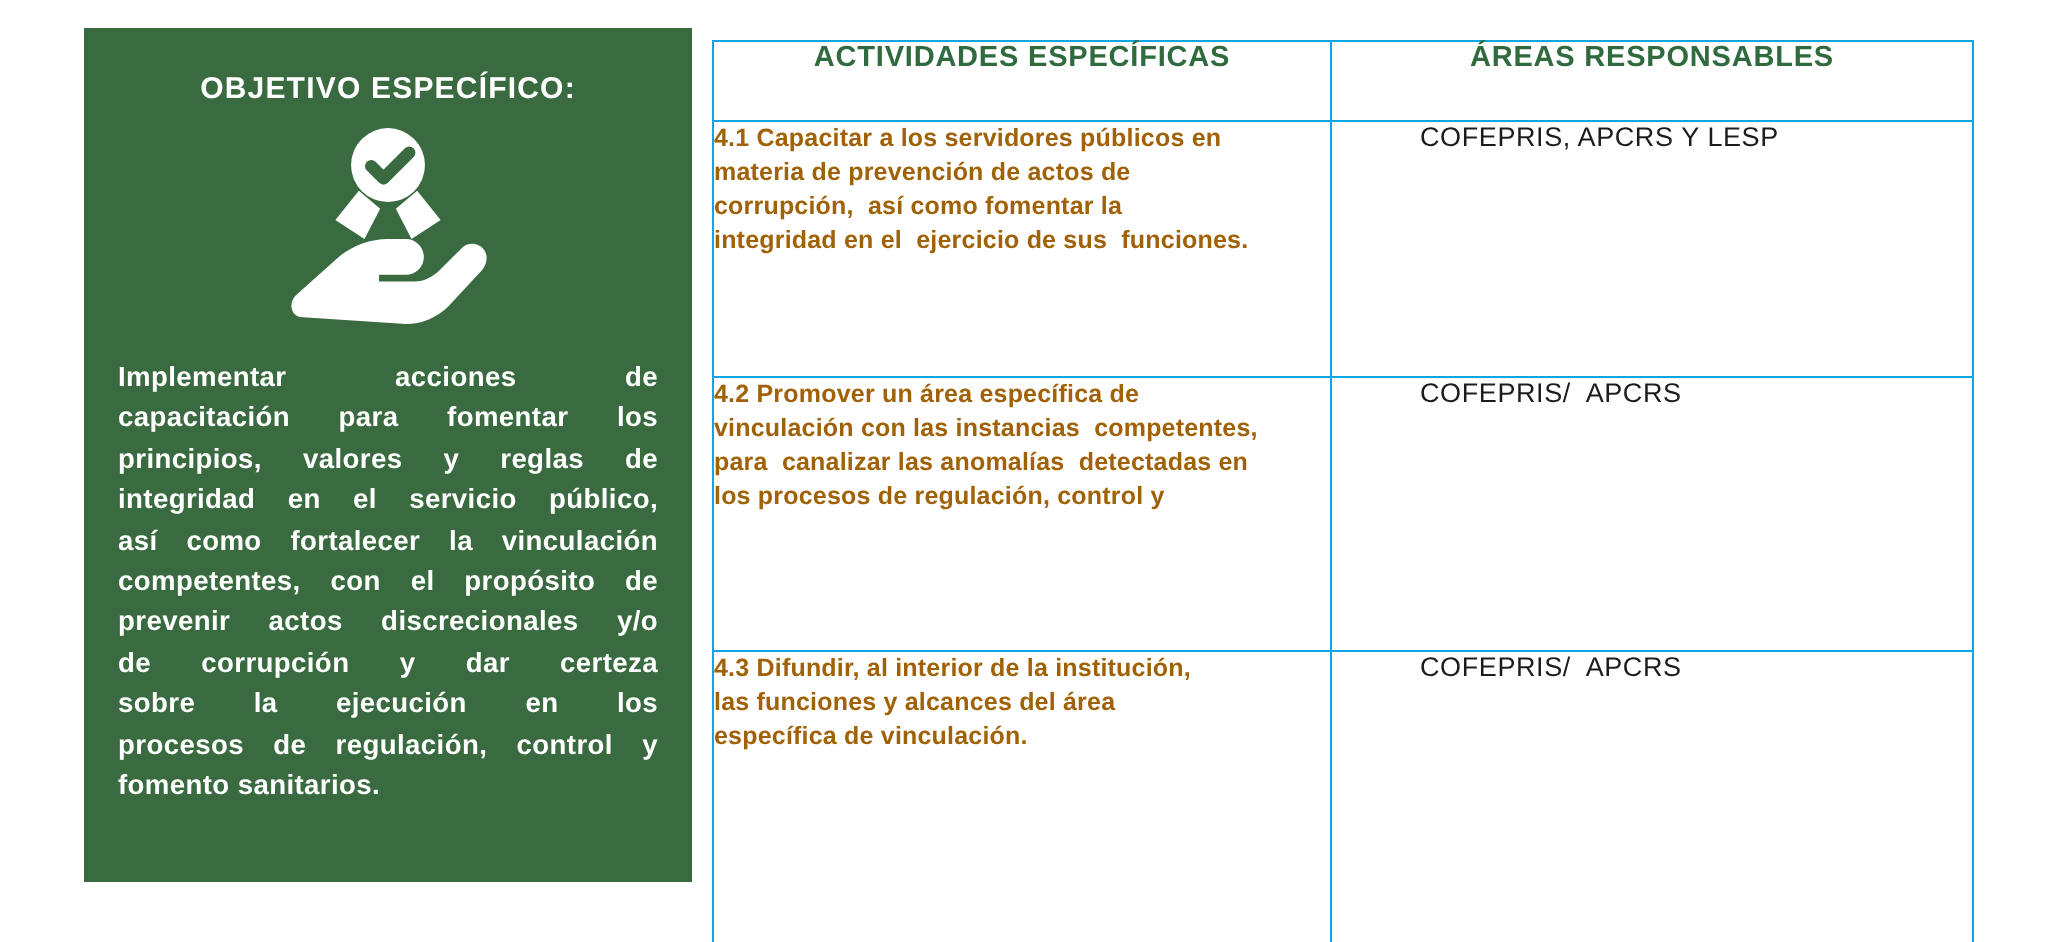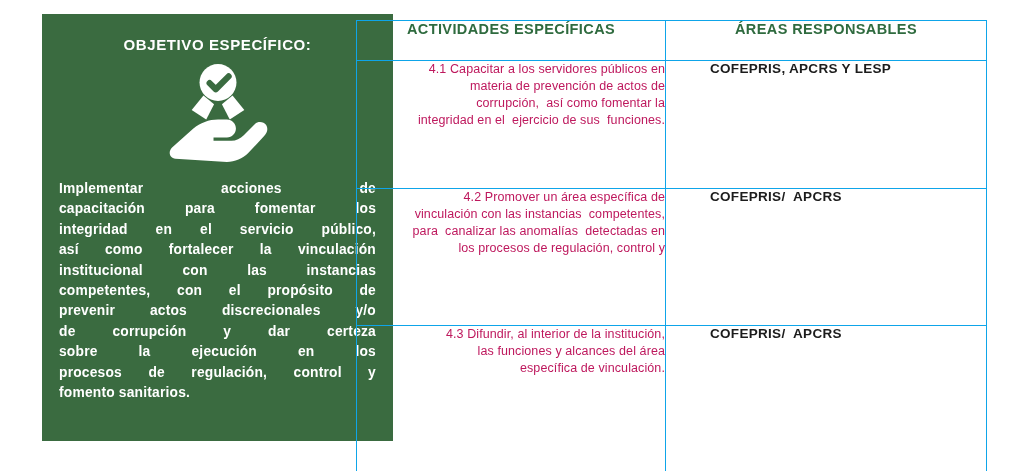--- a/index.html
+++ b/index.html
@@ -2,21 +2,21 @@
 <html><head>
 <meta charset="utf-8">
 <style>
   html,body{margin:0;padding:0;background:#ffffff;}
   .stage{
     position:relative;width:1024px;height:471px;background:#ffffff;overflow:hidden;
     font-family:"Liberation Sans", sans-serif;
   }
   
   .panel{
-    position:absolute;left:42px;top:14px;width:351px;height:427px;
+    position:absolute;left:42px;top:14px;width:304px;height:427px;
     background:#3A6B40;color:#ffffff;box-sizing:border-box;padding:20px 17px 0 17px;
   }
   .panel-title{
     text-align:center;font-size:15px;font-weight:700;letter-spacing:0.6px;
     margin:2px 0 6px 0;white-space:nowrap;
   }
   .panel-icon{display:flex;justify-content:center;margin:4px 0 8px 0;}
   .panel-icon svg{width:118px;height:112px;display:block;}
   .panel-body{margin-top:6px;}
   .panel-body .bline{
@@ -33,25 +33,25 @@
     border:1px solid #0ea5e9;box-sizing:border-box;vertical-align:top;padding:0;
   }
   col.c1{width:309px;} col.c2{width:321px;}
   tr.hdr{height:40px;}
   tr.r1{height:128px;} tr.r2{height:137px;} tr.r3{height:153px;}
   th.hcell{
     vertical-align:middle;text-align:center;color:#2F6B3F;
     font-size:14.5px;font-weight:700;letter-spacing:0.4px;white-space:nowrap;
   }
   td.activity{
-    padding:27px 4px 0 26px;color:#be185d;font-size:12.5px;font-weight:400;
-    line-height:17px;white-space:pre-wrap;letter-spacing:0.1px;text-align:right;
+    padding:27px 4px 0 26px;color:#a16207;font-size:12.5px;font-weight:700;
+    line-height:17px;white-space:pre-wrap;letter-spacing:0.1px;
   }
   td.area{
-    vertical-align:middle;color:#1C1C1C;font-size:13.5px;font-weight:700;
+    vertical-align:middle;color:#1C1C1C;font-size:13.5px;font-weight:400;
     letter-spacing:0.3px;white-space:pre-wrap;
   }
   td.area .area-inner{padding-left:44px;}
 </style>
 </head>
 <body>
 
 <div class="stage">
 
   <div class="panel">
@@ -69,23 +69,23 @@
         <path d="M12 89 C7 89 5 83 9 79 L28 62 C34 57 42 54 50 54 L58 54
                  C62.4 54 66 57.6 66 62 C66 66.4 62.4 70 58 70 L46 70 L46 73 L62 73
                  C66 73 70 71 73 68 L83 58 C86 55 91 56 93 59 C95 62 94 66 91 69
                  L77 84 C72 89 65 92 58 92 Z" fill="#ffffff"></path>
       </svg>
     </div>
 
     <div class="panel-body">
       <div class="bline">Implementar acciones de</div>
       <div class="bline">capacitación para fomentar los</div>
+      <div class="bline">principios, valores y reglas de</div>
       <div class="bline">integridad en el servicio público,</div>
       <div class="bline">así como fortalecer la vinculación</div>
-      <div class="bline">institucional con las instancias</div>
       <div class="bline">competentes, con el propósito de</div>
       <div class="bline">prevenir actos discrecionales y/o</div>
       <div class="bline">de corrupción y dar certeza</div>
       <div class="bline">sobre la ejecución en los</div>
       <div class="bline">procesos de regulación, control y</div>
       <div class="bline last">fomento sanitarios.</div>
     </div>
   </div>
 
   <table class="plan">

